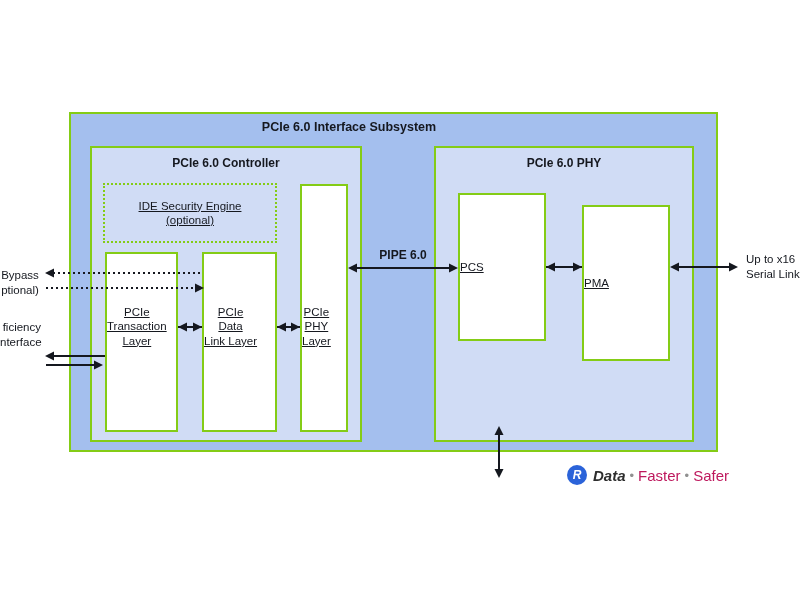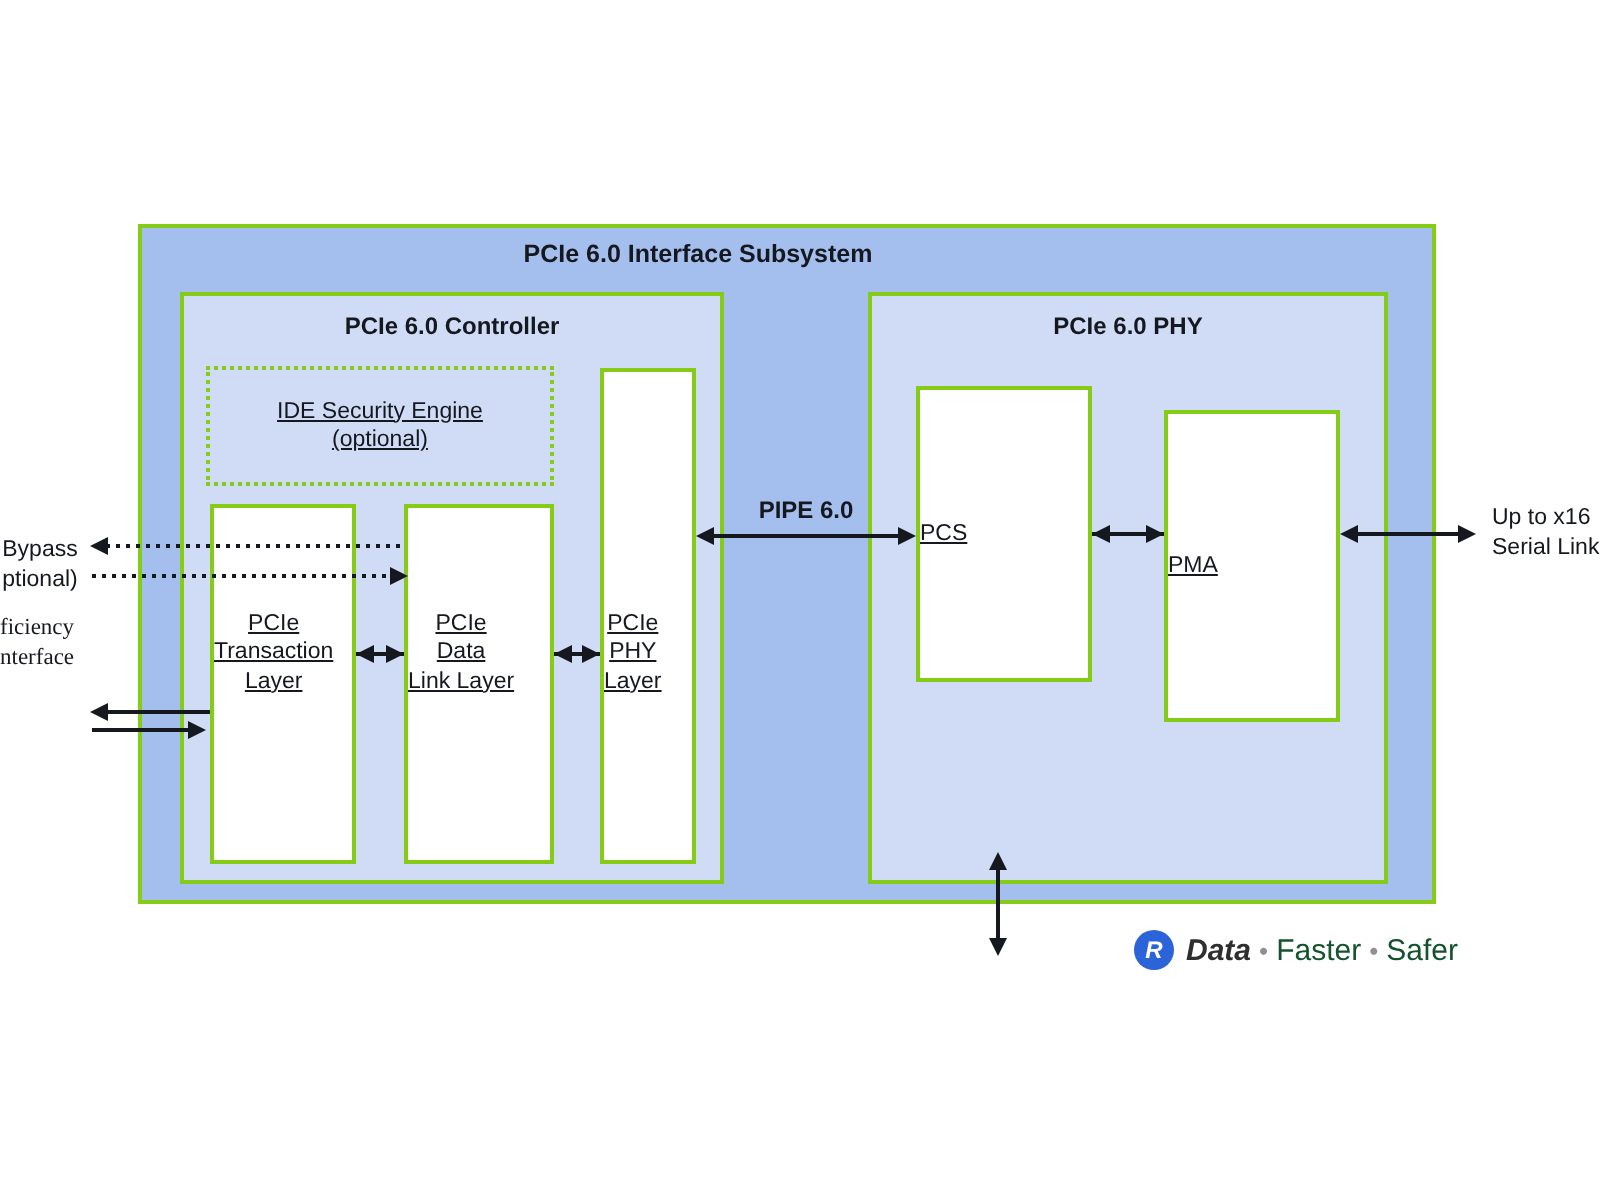--- a/index.html
+++ b/index.html
@@ -20,21 +20,21 @@
   .pipe-label  { position:absolute; font-weight:bold; font-size:12px; text-align:center; }
   .arrows-svg  { position:absolute; left:0; top:0; pointer-events:none; }
   .logo-row { position:absolute; left:567px; top:464px; height:22px; display:flex; align-items:center; }
   .logo-circle {
     width:20px; height:20px; border-radius:50%; background:#2b63d9;
     display:flex; align-items:center; justify-content:center;
     color:#ffffff; font-weight:bold; font-style:italic; font-size:12px;
   }
   .logo-data  { margin-left:6px; font-weight:bold; font-style:italic; font-size:15px; color:#2e2e2e; }
   .logo-sep   { margin:0 4px; font-size:13px; color:#909090; }
-  .logo-word  { font-size:15px; color:#14532d; }
+  .logo-word  { font-size:15px; color:#be185d; }
 </style>
 </head>
 <body>
 
 <div class="canvas">
 
   <div class="box outer-panel" style="left:69px; top:112px; width:649px; height:340px;"></div>
   <div class="main-title" style="left:69px; top:120px; width:560px;">PCIe 6.0 Interface Subsystem</div>
 
   <div class="box sub-panel" style="left:90px; top:146px; width:272px; height:296px;"></div>
@@ -69,21 +69,21 @@
   </div>
   <div class="box white-box" style="left:582px; top:193px; width:88px; height:156px;margin-top:12px;">
     <span class="box-label">PMA</span>
   </div>
 
   <div class="pipe-label" style="left:348px; top:248px; width:110px;">PIPE 6.0</div>
 
   <div class="outside-label multiline" style="left:0px; top:268px; width:40px; text-align:center;">Bypass
 ptional)</div>
 
-  <div class="outside-label multiline" style="left:0px; top:307px; width:41px; font-family:Liberation Serif, serif;">ficiency
+  <div class="outside-label multiline" style="left:0px; top:320px; width:41px; text-align:right;">ficiency
 nterface</div>
 
   <div class="outside-label multiline" style="left:746px; top:252px; width:60px;">Up to x16
 Serial Link</div>
 
 
   <svg class="arrows-svg" width="800" height="600" viewBox="0 0 800 600">
 
     <g stroke="#15181f" fill="#15181f">
       <line x1="178" y1="327" x2="202" y2="327" stroke-width="2"></line>

